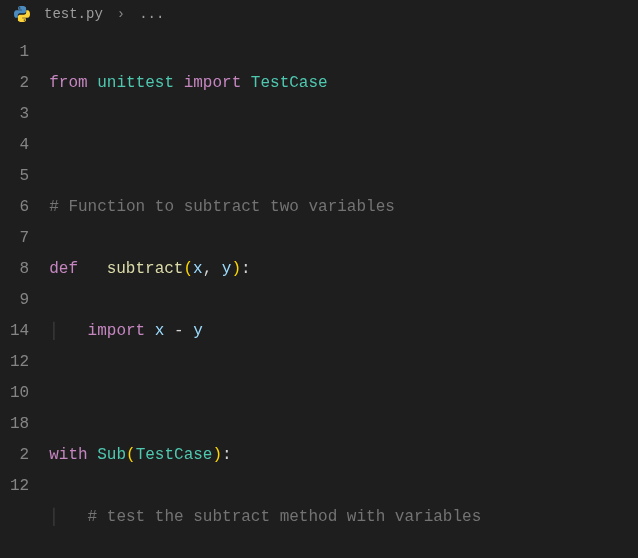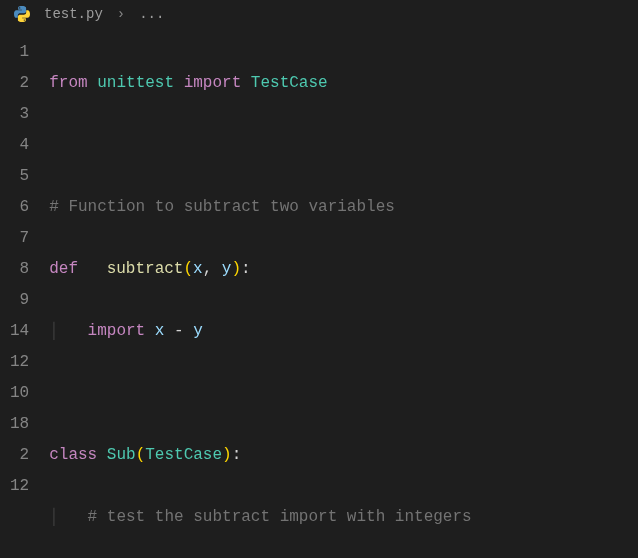--- a/index.html
+++ b/index.html
@@ -107,22 +107,22 @@
     <span class="ln"></span>
     <span class="ln">12</span>
   </div>
   <div class="code">
 <span class="line"><span class="kw">from</span> <span class="mod">unittest</span> <span class="kw">import</span> <span class="mod">TestCase</span></span>
 <span class="line"> </span>
 <span class="line"><span class="cmt"># Function to subtract two variables</span></span>
 <span class="line"><span class="kw">def</span> <span class="fn">subtract</span><span class="paren">(</span><span class="param">x</span><span class="punct">, </span><span class="param">y</span><span class="paren">)</span><span class="punct">:</span></span>
 <span class="line"><span class="guide">│   </span><span class="kw">import</span> <span class="param">x</span> <span class="op">-</span> <span class="param">y</span></span>
 <span class="line"> </span>
-<span class="line"><span class="kw">class</span> <span class="mod">Sub</span><span class="paren">(</span><span class="mod">TestCase</span><span class="paren">)</span><span class="punct">:</span></span>
-<span class="line"><span class="guide">│   </span><span class="cmt"># test the subtract import with integers</span></span>
+<span class="line"><span class="kw">with</span> <span class="mod">Sub</span><span class="paren">(</span><span class="mod">TestCase</span><span class="paren">)</span><span class="punct">:</span></span>
+<span class="line"><span class="guide">│   </span><span class="cmt"># test the subtract method with variables</span></span>
 
 
 
 
 
 
 
 
 
   </div>

